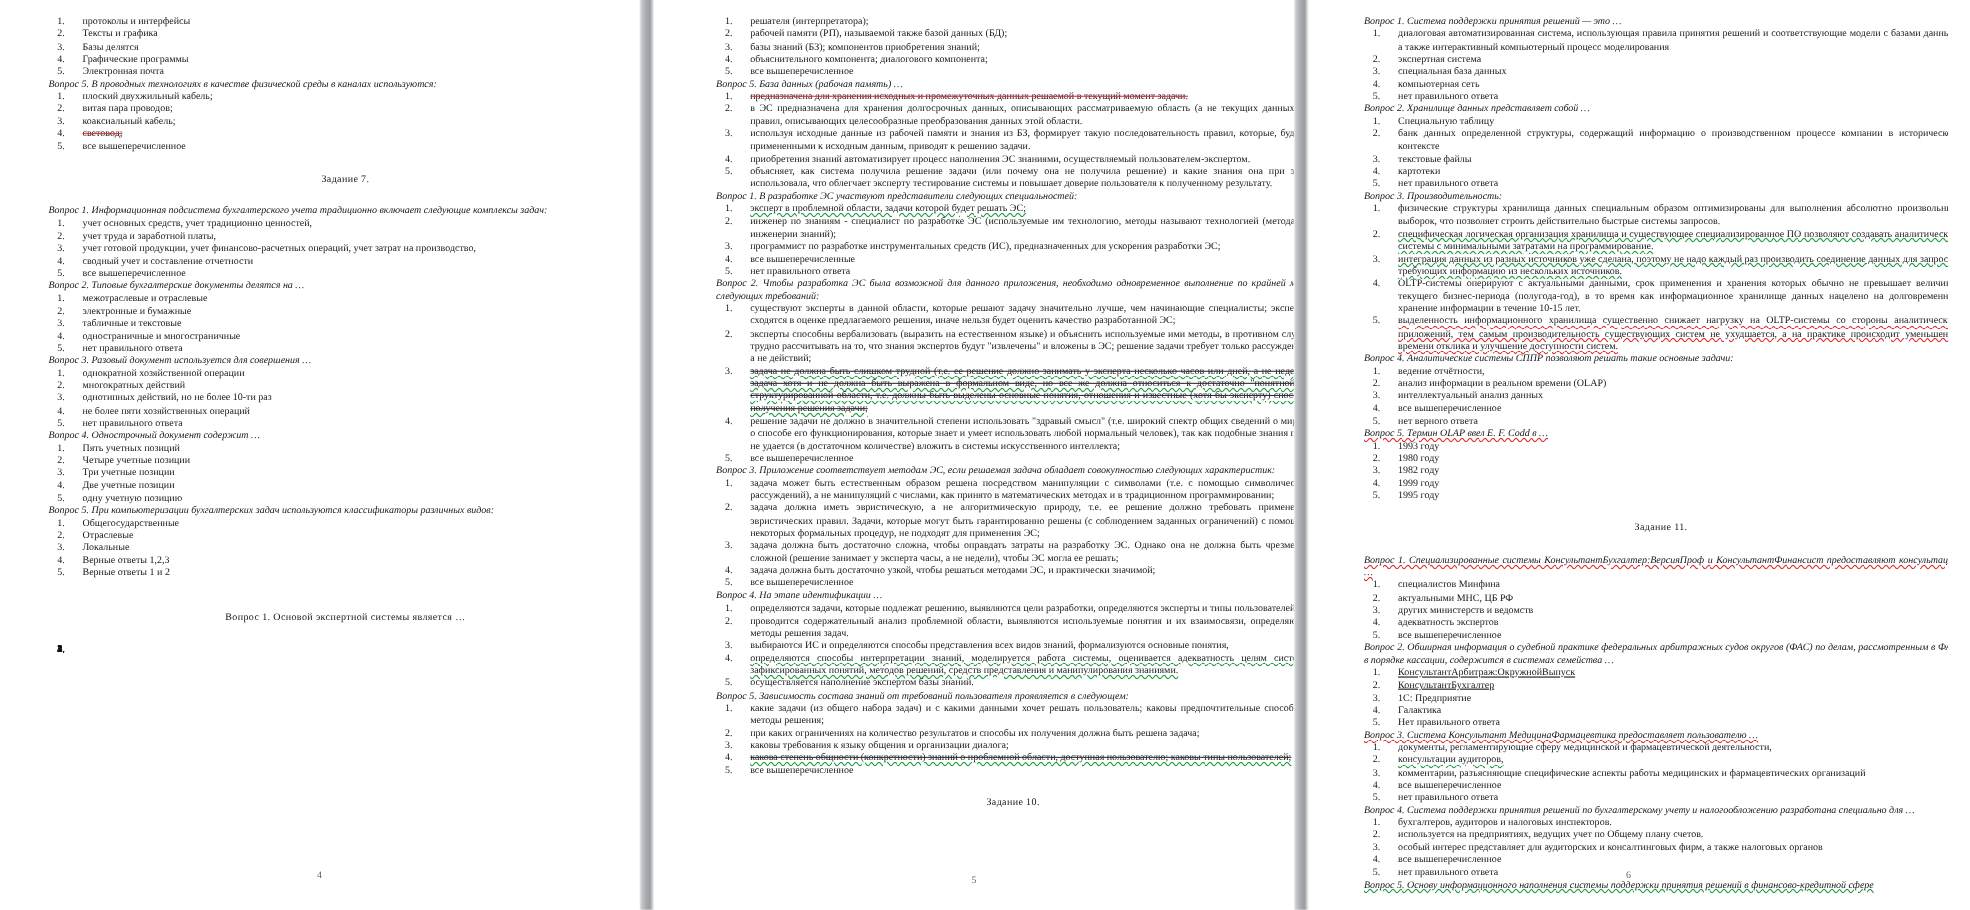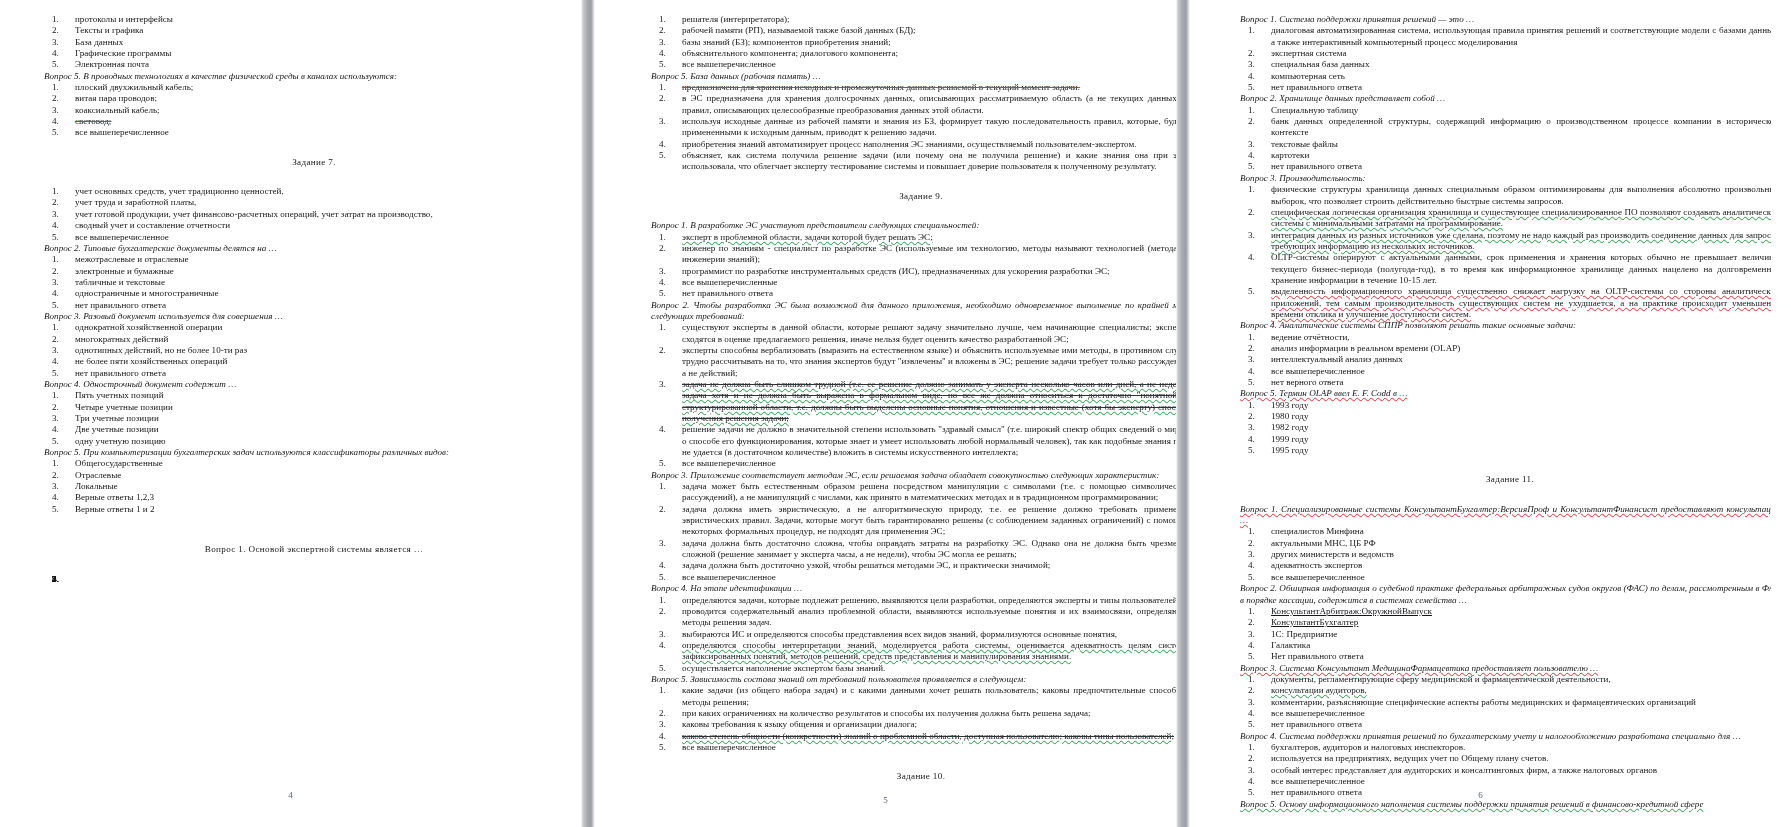--- a/index.html
+++ b/index.html
@@ -125,36 +125,37 @@
 <body>
 
 <div id="viewer">
 
   <div class="page p4">
     <div class="page-body">
 
       <ol class="opts">
         <li><span class="num">1.</span><span>протоколы и интерфейсы</span></li>
         <li><span class="num">2.</span><span>Тексты и графика</span></li>
-        <li><span class="num">3.</span><span>База данных</span></li>
+        <li><span class="num">3.</span><span>Базы делятся</span></li>
         <li><span class="num">4.</span><span>Графические программы</span></li>
         <li><span class="num">5.</span><span>Электронная почта</span></li>
       </ol>
 
       <p class="q">Вопрос 5. В проводных технологиях в качестве физической среды в каналах используются:</p>
 
       <ol class="opts">
         <li><span class="num">1.</span><span>плоский двухжильный кабель;</span></li>
         <li><span class="num">2.</span><span>витая пара проводов;</span></li>
         <li><span class="num">3.</span><span>коаксиальный кабель;</span></li>
         <li><span class="num">4.</span><span class="strikered sp">световод;</span></li>
         <li><span class="num">5.</span><span>все вышеперечисленное</span></li>
       </ol>
 
       <p class="task">Задание  7.</p>
+      <p class="q">Вопрос 1. Информационная подсистема бухгалтерского учета традиционно включает следующие комплексы задач:</p>
 
       <ol class="opts">
         <li><span class="num">1.</span><span>учет основных средств,  учет традиционно  ценностей,</span></li>
         <li><span class="num">2.</span><span>учет труда и заработной платы,</span></li>
         <li><span class="num">3.</span><span>учет готовой продукции,  учет финансово-расчетных  операций,  учет затрат  на производство,</span></li>
         <li><span class="num">4.</span><span>сводный учет и составление  отчетности</span></li>
         <li><span class="num">5.</span><span>все вышеперечисленное</span></li>
       </ol>
 
       <p class="q"><span>Вопрос 2. Типовые бухгалтерские документы делятся на …</span></p>
@@ -251,21 +252,20 @@
       <p class="q">Вопрос 5. База данных (рабочая память) …</p>
 
       <ol class="opts">
         <li><span class="num">1.</span><span class="strikered">предназначена  для хранения исходных и промежуточных данных решаемой в текущий момент задачи.</span></li>
         <li><span class="num">2.</span><span>в ЭС предназначена для хранения долгосрочных данных, описывающих рассматриваемую  область (а не текущих данных), и правил, описывающих целесообразные  преобразования данных этой области.</span></li>
         <li><span class="num">3.</span><span>используя  исходные данные из рабочей памяти и знания из БЗ, формирует такую последовательность правил, которые, будучи примененными к исходным данным, приводят к решению задачи.</span></li>
         <li><span class="num">4.</span><span>приобретения  знаний  автоматизирует  процесс  наполнения  ЭС  знаниями,  осуществляемый  пользователем-экспертом.</span></li>
         <li><span class="num">5.</span><span>объясняет, как система получила решение задачи (или почему она не получила решение) и какие знания она при этом использовала, что облегчает эксперту тестирование системы и повышает доверие пользователя к полученному результату.</span></li>
       </ol>
 
-      <p class="task">Задание  9.</p>
       <p class="q">Вопрос 1. В разработке ЭС участвуют представители следующих специальностей:</p>
 
       <ol class="opts">
         <li><span class="num">1.</span><span class="gr">эксперт в проблемной области,  задачи которой будет  решать  ЭС;</span></li>
         <li><span class="num">2.</span><span>инженер  по знаниям - специалист по разработке ЭС (используемые им технологию,  методы называют технологией (методами)  инженерии  знаний);</span></li>
         <li><span class="num">3.</span><span>программист по разработке инструментальных  средств (ИС), предназначенных  для ускорения разработки ЭС;</span></li>
         <li><span class="num">4.</span><span>все вышеперечисленные</span></li>
         <li><span class="num">5.</span><span>нет правильного ответа</span></li>
       </ol>
 

